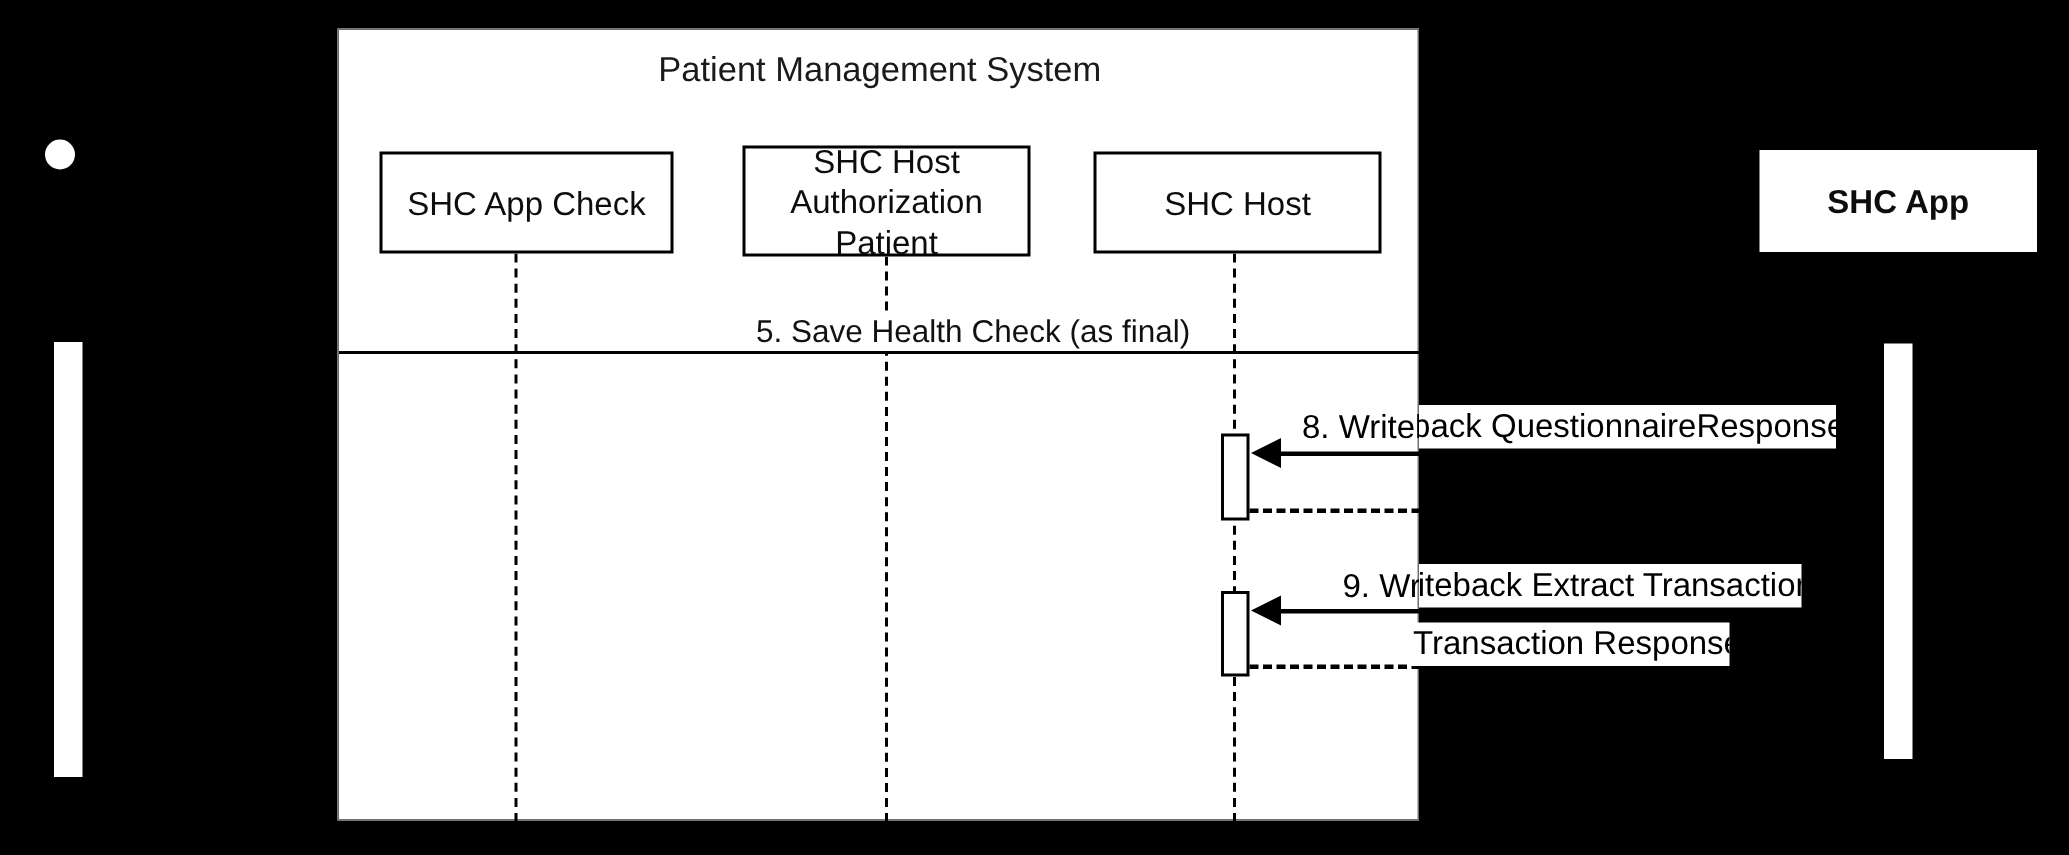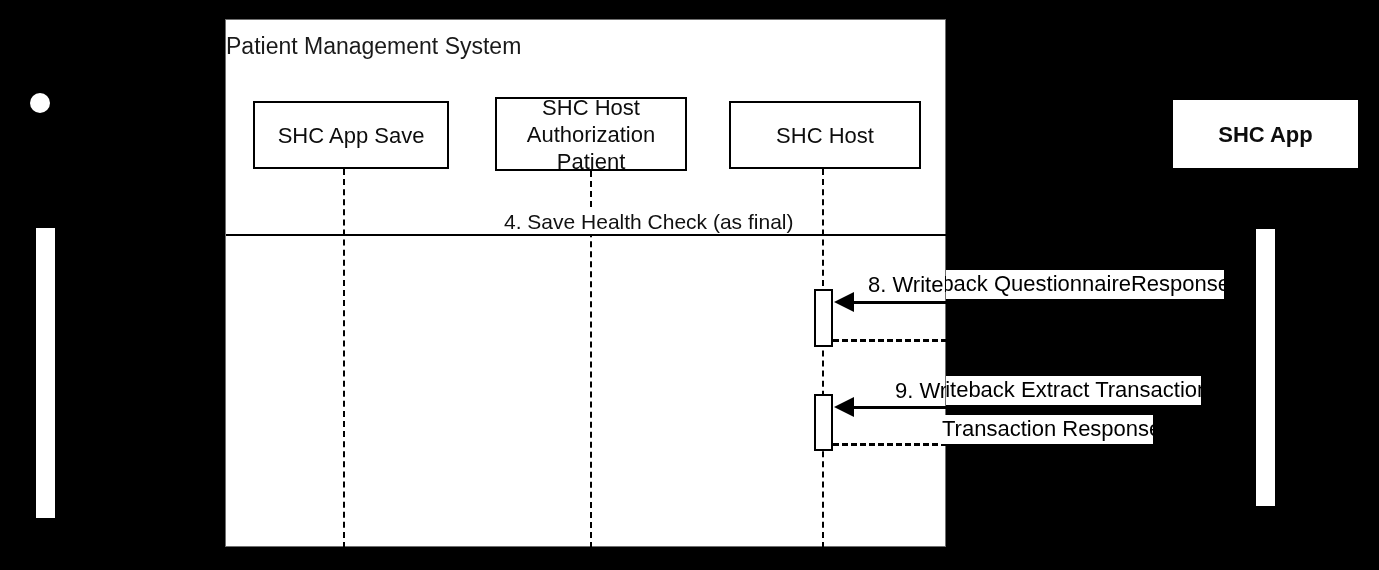--- a/index.html
+++ b/index.html
@@ -37,20 +37,21 @@
     height: 528px;
     background: #ffffff;
     border: 1px solid #6f6f6f;
     box-sizing: border-box;
   }
   .frame-title {
     position: absolute;
     left: 0;
     top: 13px;
     width: 721px;
+    text-align: center;
     font-size: 23px;
     color: #1a1a1a;
     line-height: 26px;
     white-space: nowrap;
   }
 
   
   .participant {
     position: absolute;
     background: #ffffff;
@@ -149,36 +150,36 @@
 
   <div class="system-frame">
 
     <div class="frame-title">Patient Management System</div>
 
     <div class="lifeline" style="left:117px; top:149px; height:379px;"></div>
     <div class="lifeline" style="left:364px; top:151px; height:377px;"></div>
     <div class="lifeline" style="left:596px; top:149px; height:379px;"></div>
 
     <div class="participant" style="left:27px; top:81px; width:196px; height:68px;">
-      <span>SHC App Save</span>
+      <span>SHC App Check</span>
     </div>
 
     <div class="participant" style="left:269px; top:77px; width:192px; height:74px; flex-direction:column;">
       <span>SHC Host</span>
       <span>Authorization</span>
       <span>Patient</span>
     </div>
 
     <div class="participant" style="left:503px; top:81px; width:192px; height:68px; flex-direction:column;">
       <span>SHC Host</span>
     </div>
 
     <div class="separator" style="left:0px; top:214px; width:721px;"></div>
 
-    <div class="frag-label" style="left:275px; top:190px;">4. Save Health Check (as final)</div>
+    <div class="frag-label" style="left:275px; top:190px;">5. Save Health Check (as final)</div>
 
     <div class="activation" style="left:588px; top:269px; width:19px; height:58px;"></div>
 
     <div class="activation" style="left:588px; top:374px; width:19px; height:57px;"></div>
 
     <div class="msg-line-solid" style="left:628px; top:281px; width:93px;"></div>
     <div class="arrow-head-left" style="left:608px; top:272px;"></div>
 
     <div class="msg-line-dashed" style="left:607px; top:319px; width:114px;"></div>
 

